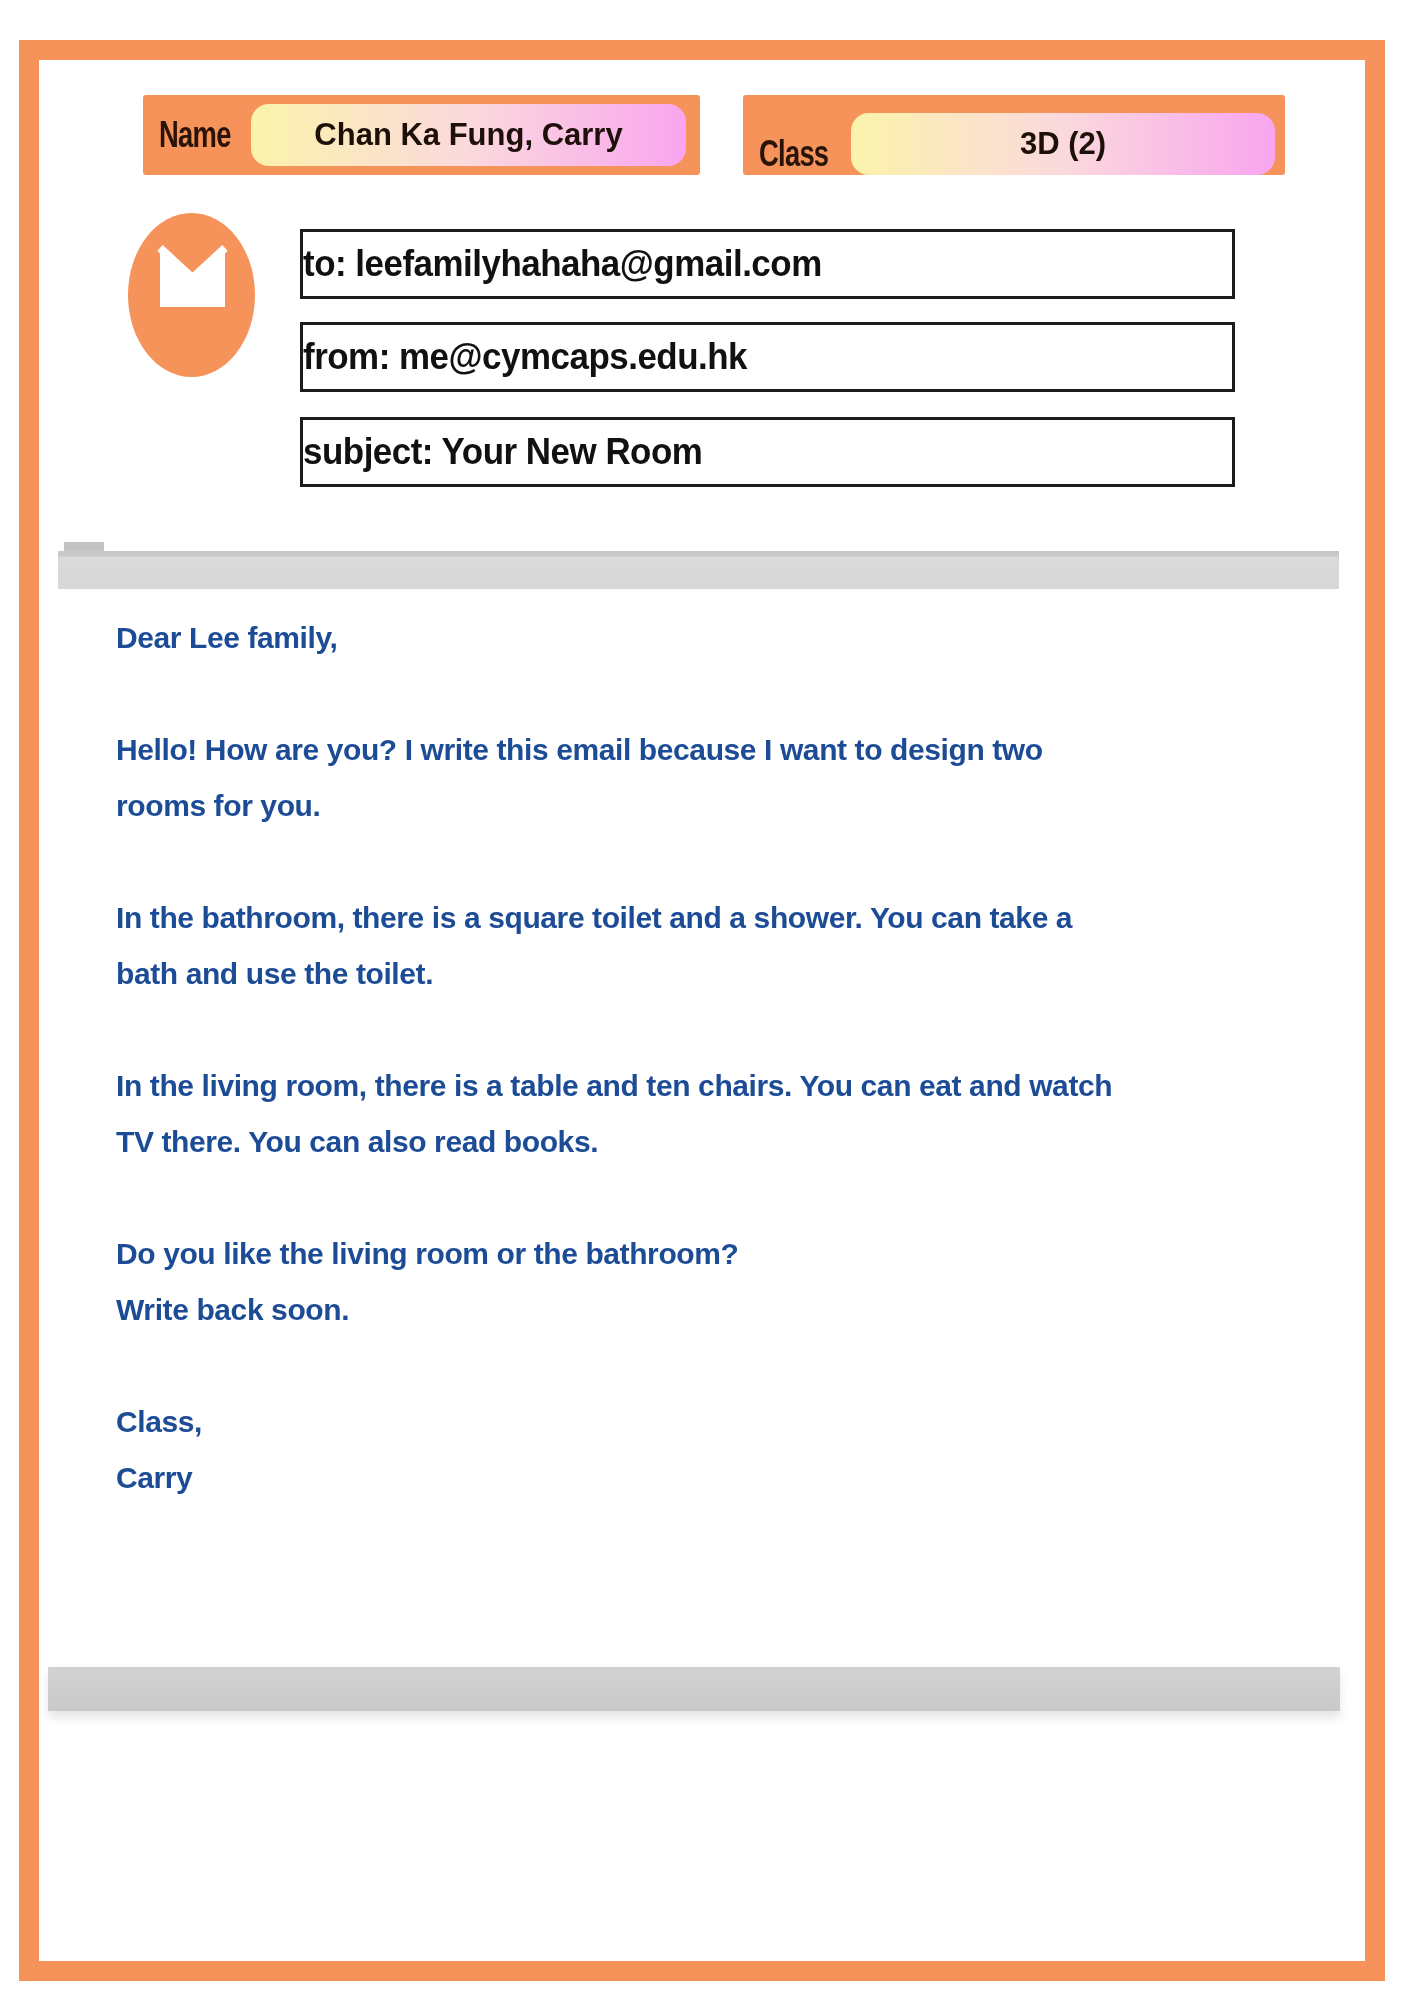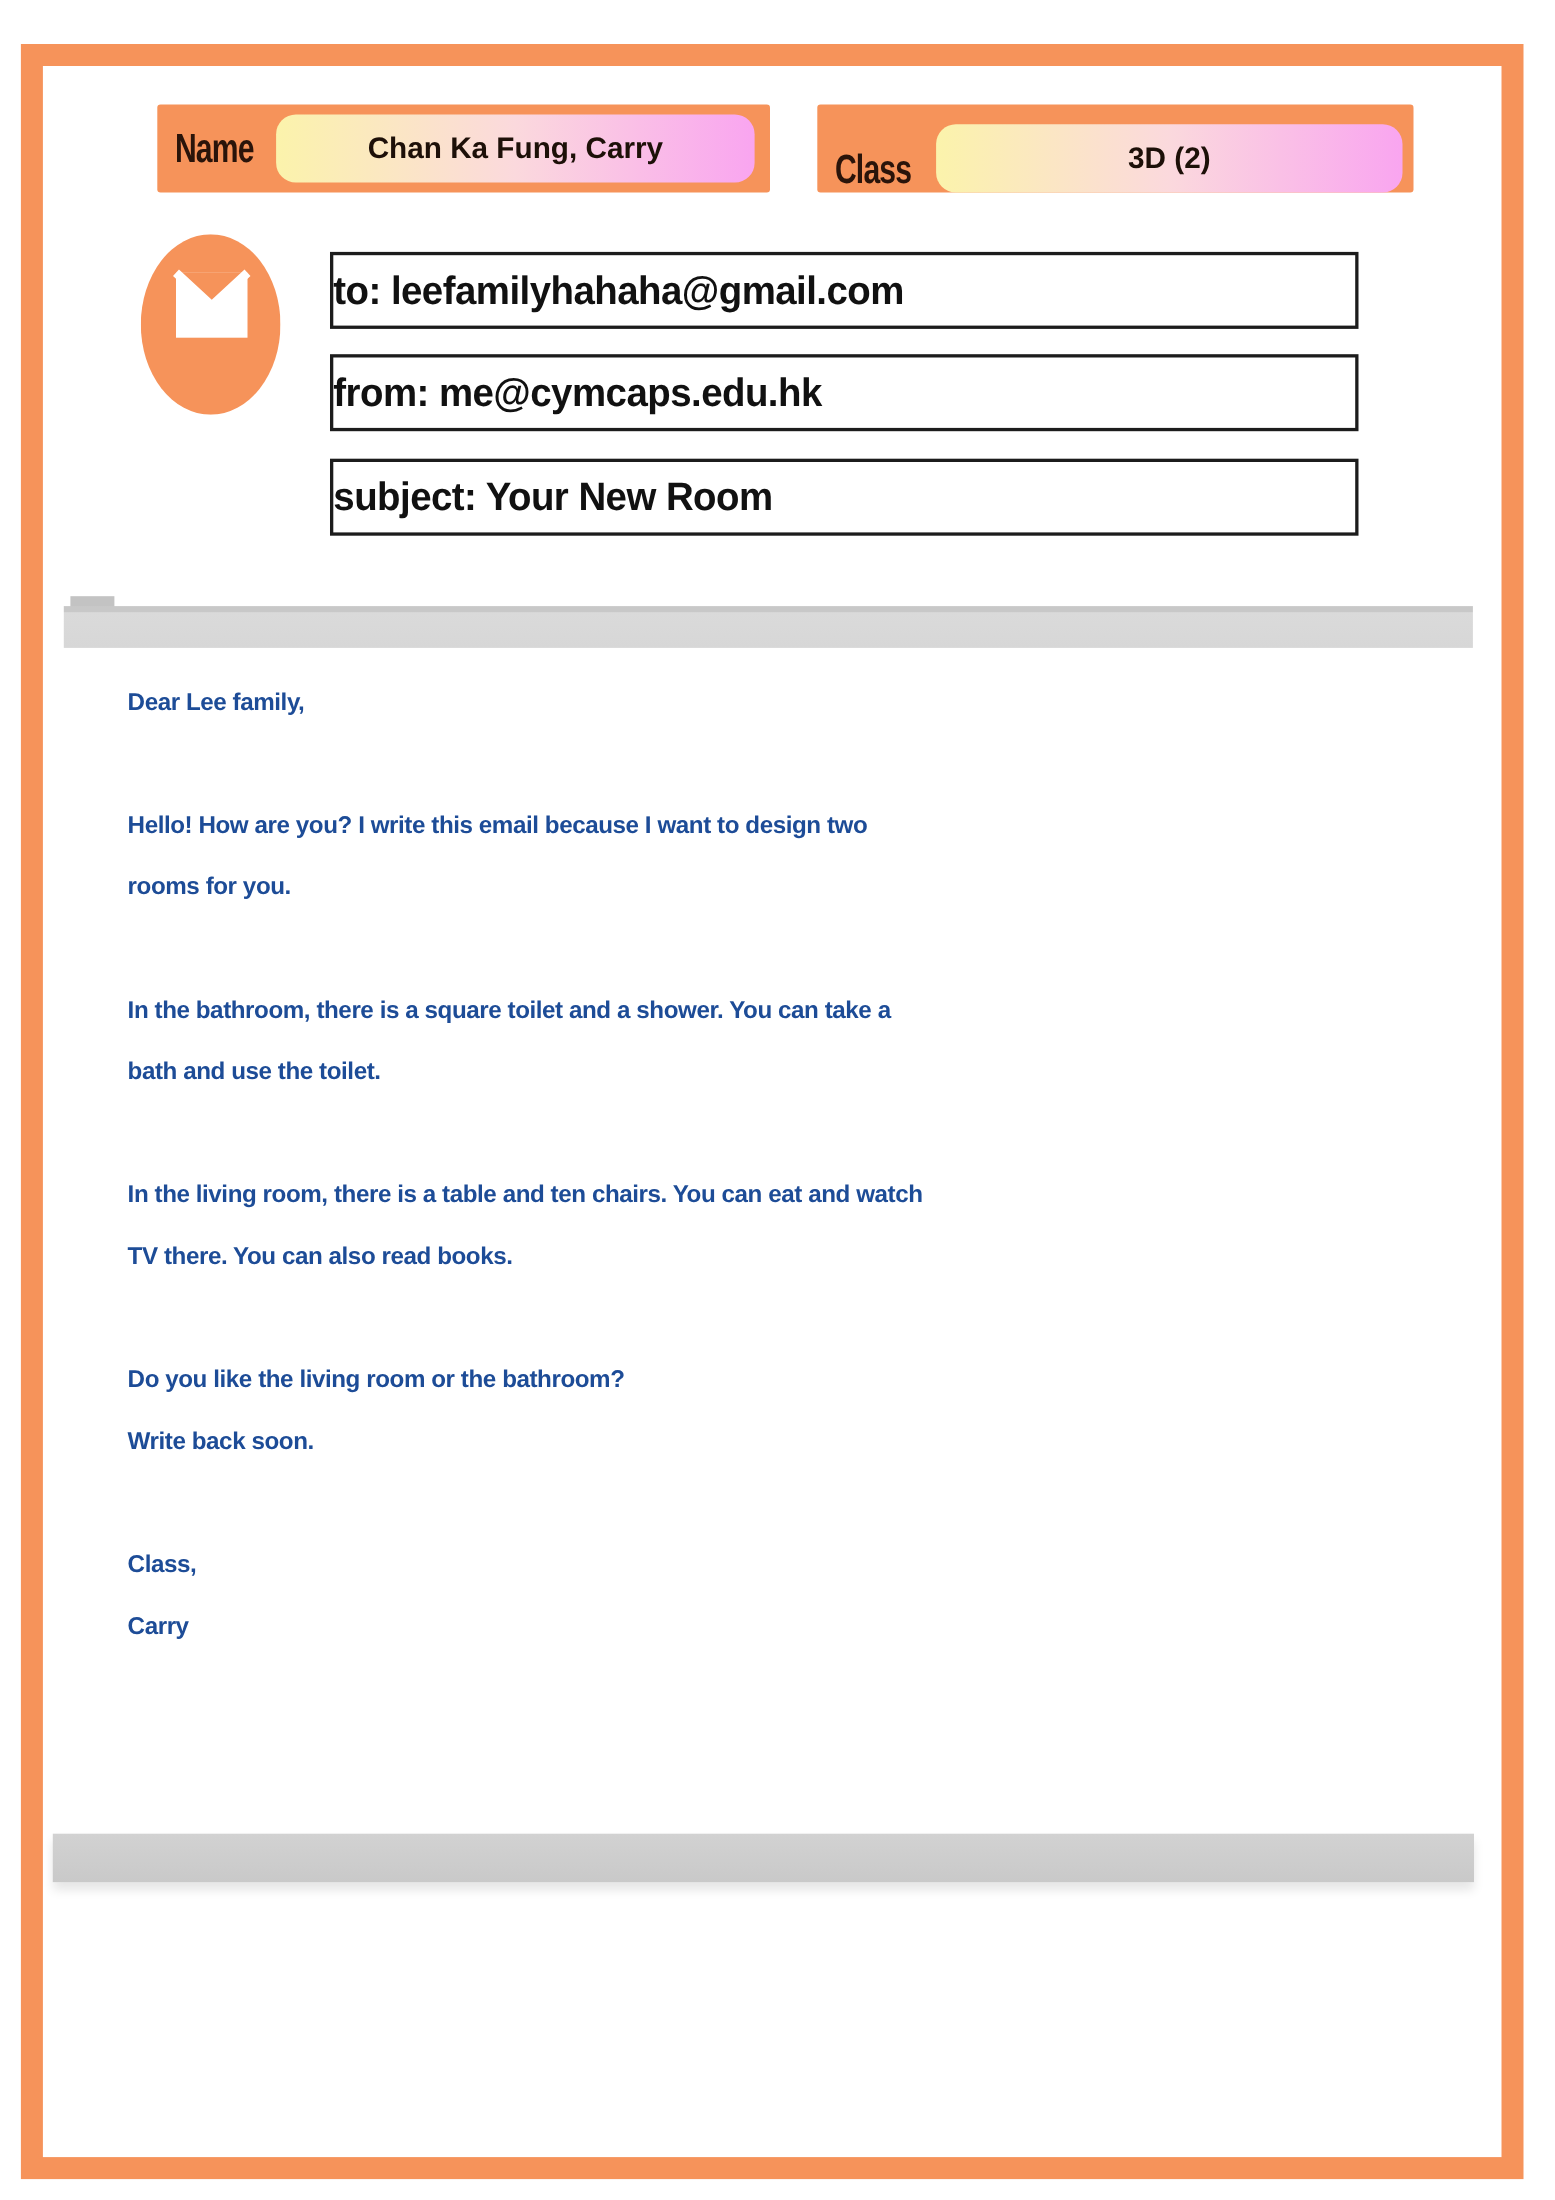--- a/index.html
+++ b/index.html
@@ -37,21 +37,21 @@
   .hdr-box.class{left:743px;width:542px;padding:0 10px 0 16px;align-items:flex-end;}
   .hdr-label{
     font-size:37px;font-weight:bold;color:var(--label-ink);
     transform:scaleX(.74);transform-origin:left center;
     width:92px;flex:0 0 92px;letter-spacing:-1px;white-space:nowrap;
   }
   .hdr-pill{
     flex:1;height:62px;border-radius:18px;
     background:linear-gradient(90deg,var(--pill-start) 0%,var(--pill-mid) 50%,var(--pill-end) 100%);
     display:flex;align-items:center;justify-content:center;
-    font-size:27px;font-weight:bold;color:#1d1008;
+    font-size:31px;font-weight:bold;color:#1d1008;
     white-space:nowrap;
   }
   
   .mail-icon{position:absolute;left:128px;top:213px;width:127px;height:164px;}
   
   .field{
     position:absolute;left:300px;width:935px;height:70px;
     background:#ffffff;border:3px solid #1c1c1c;
     display:flex;align-items:center;
   }
@@ -74,21 +74,21 @@
   }
   .divider-bottom{
     position:absolute;left:48px;top:1667px;width:1292px;height:44px;
     background:linear-gradient(180deg,#d2d2d2 0,#c9c9c9 100%);
     box-shadow:0 7px 9px rgba(0,0,0,.10);
   }
   
   .email-body{
     position:absolute;left:116px;top:610px;width:1210px;
     color:var(--blue);
-    font-size:22px;font-weight:bold;letter-spacing:-0.4px;
+    font-size:30px;font-weight:bold;letter-spacing:-0.4px;
   }
   .email-body p{margin:0 0 56px 0;line-height:56px;}
   .email-body .line{display:block;white-space:nowrap;}
 </style>
 </head>
 <body>
 
 <div id="page">
 
   <div class="frame"></div>

